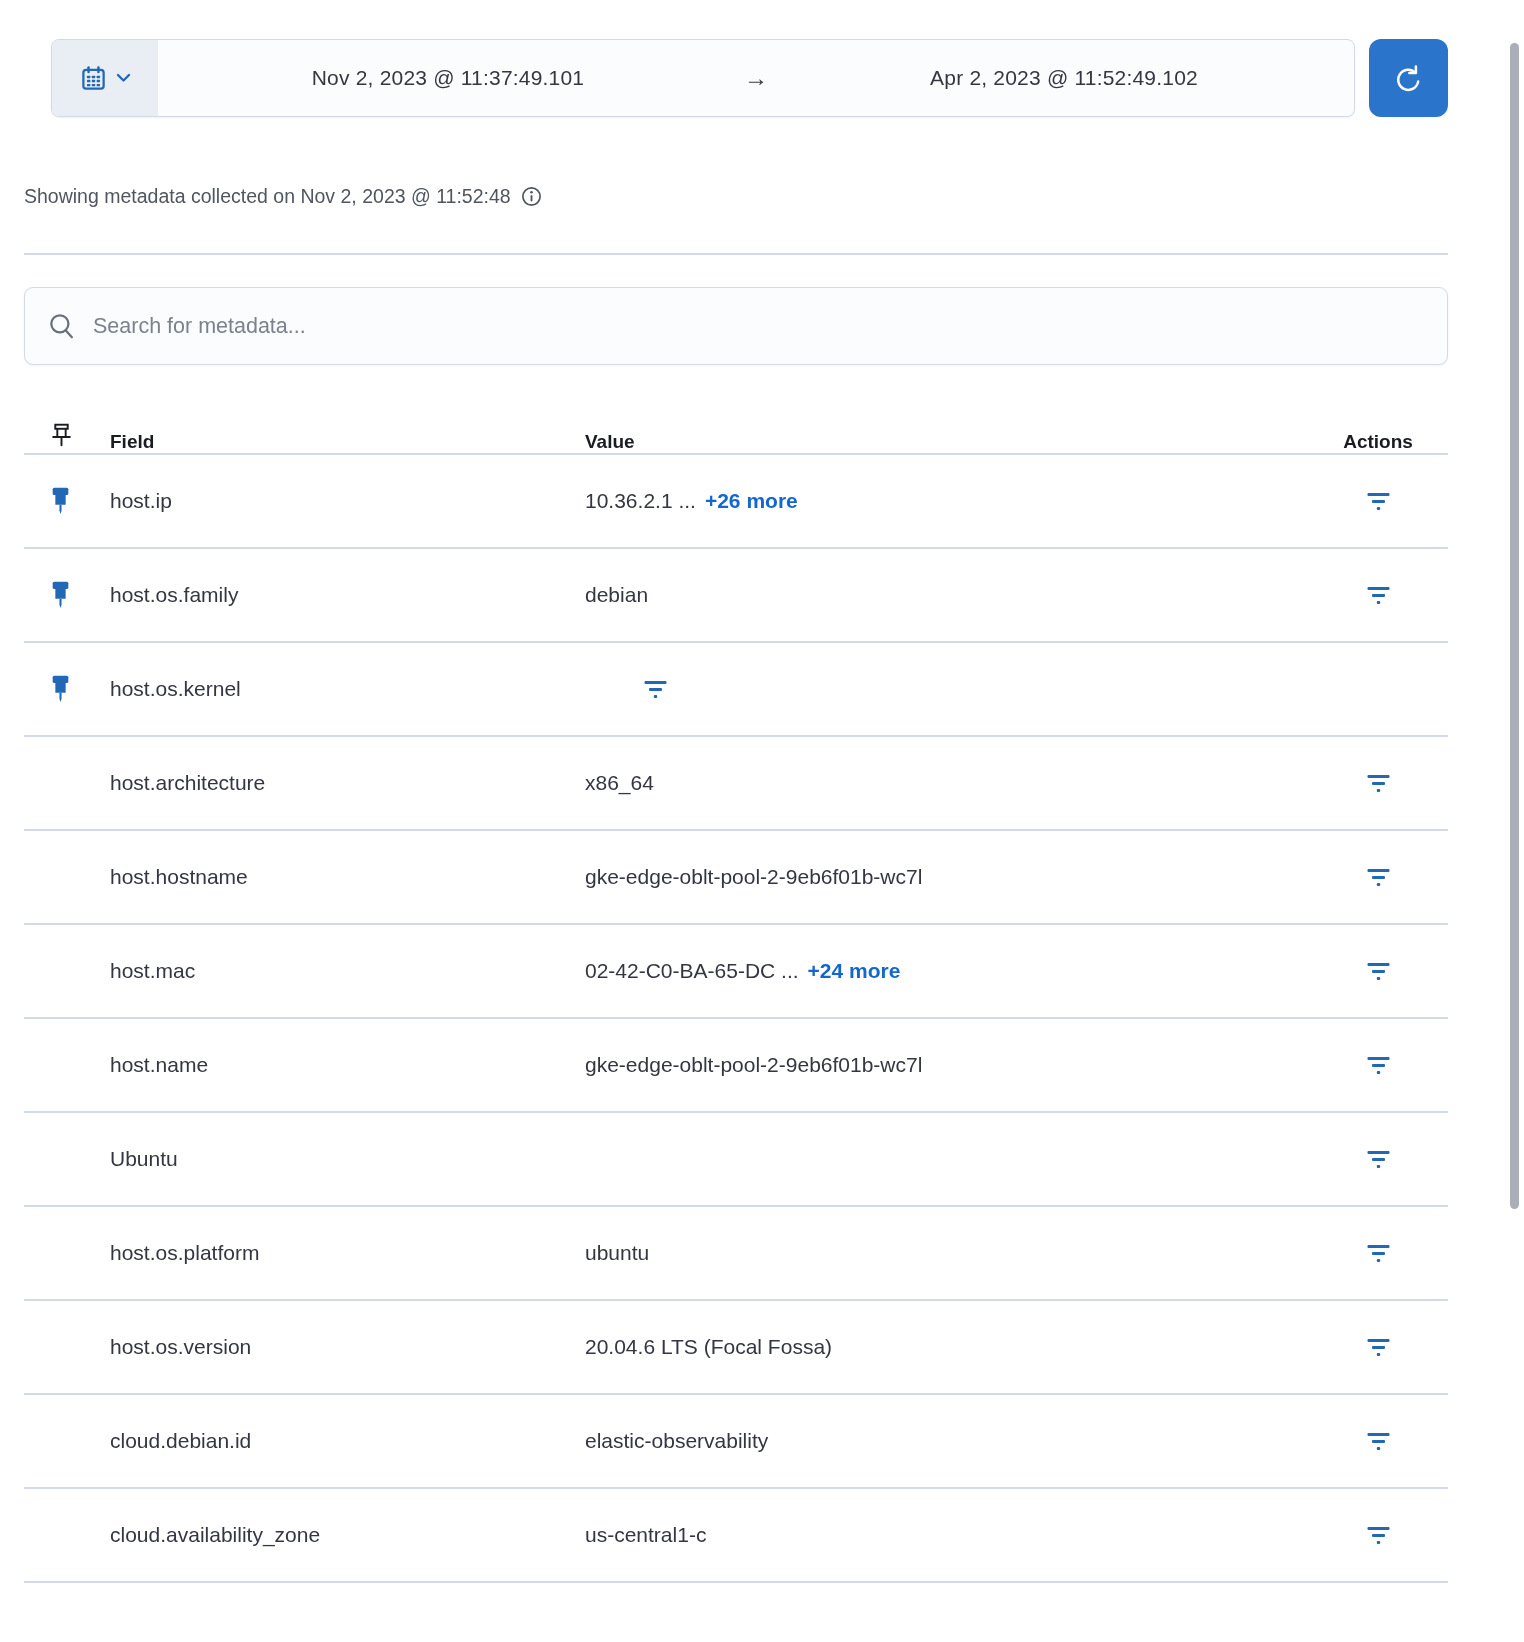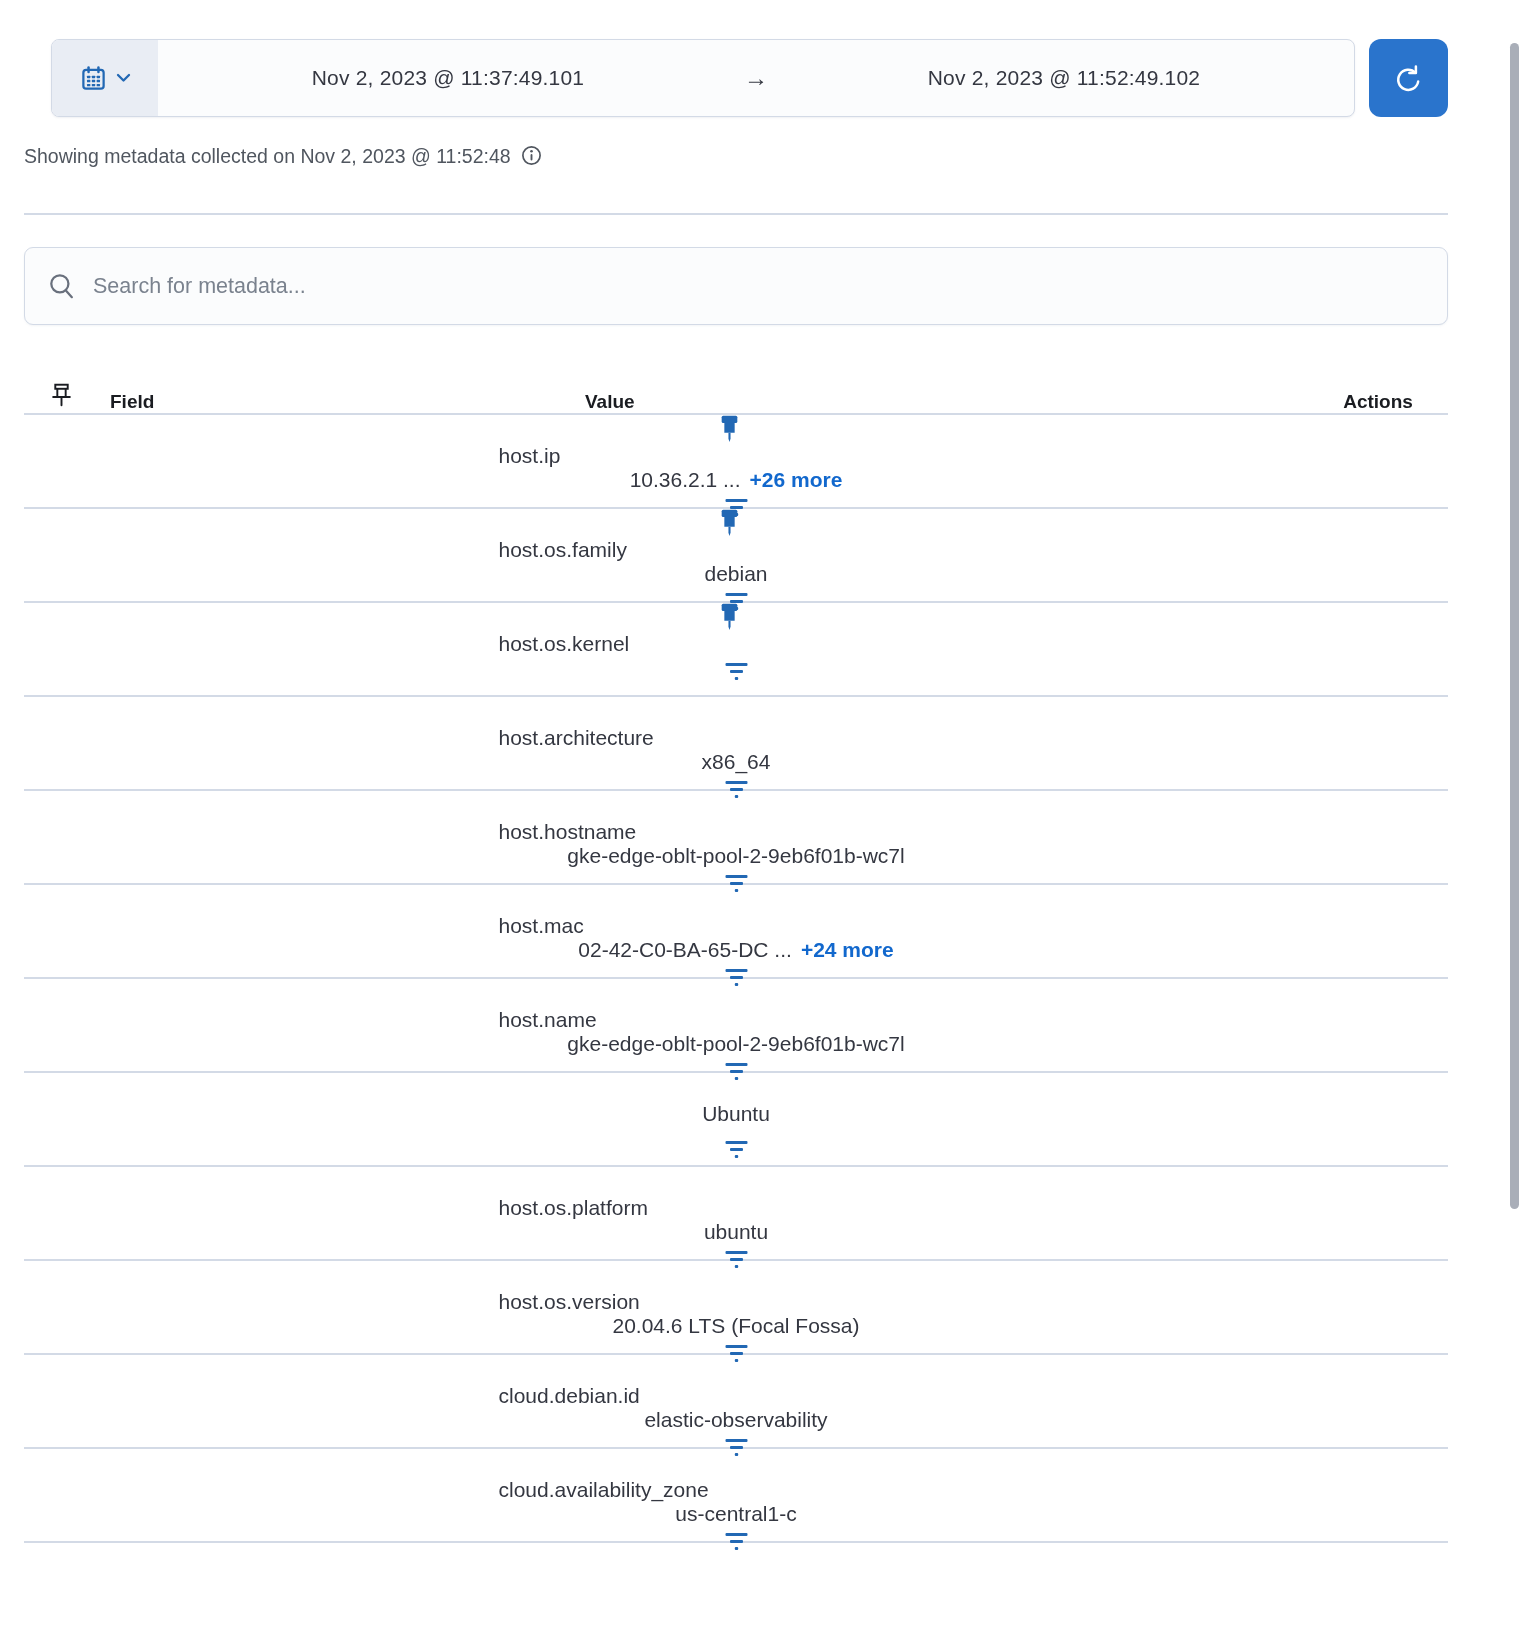--- a/index.html
+++ b/index.html
@@ -38,21 +38,21 @@
     padding: 0 6px; line-height: 1;
   }
   .refresh-btn {
     width: 79px; height: 78px; flex: none; border: none; cursor: pointer;
     background: var(--primary-button, #2a74cc); border-radius: 12px;
     display: flex; align-items: center; justify-content: center;
   }
 
   
   .status {
-    margin-top: 28px; display: flex; gap: 10px;
+    margin-top: 68px; display: flex; align-items: center; gap: 10px;
     font-size: 19.5px; color: var(--muted-text, #535a66);
   }
 
   .divider {
     border: none; border-top: 2px solid var(--divider, #d3dae6);
     margin-top: 45px;
   }
 
   
   .search-box {
@@ -70,21 +70,21 @@
 
   
   .table { margin-top: 34px; }
   .thead, .trow { display: flex; align-items: center; }
   .thead {
     height: 56px; border-bottom: 2px solid var(--divider, #d3dae6);
     font-size: 19px; font-weight: 700; color: var(--heading-text, #1a1c21); align-items: flex-end;
   }
   .trow {
     height: 94px; border-bottom: 2px solid var(--divider, #d3dae6);
-    font-size: 21px; color: var(--text, #343741); flex-direction: column;
+    font-size: 21px; color: var(--text, #343741);
   }
   .col-pin   { width: 86px; flex: none; padding-left: 26px; display: flex; align-items: center; }
   .col-field { width: 475px; flex: none; }
   .col-value { flex: 1; display: flex; align-items: baseline; gap: 9px; }
   .col-actions { width: 140px; flex: none; display: flex; justify-content: center; }
   .more-link {
     color: var(--link-blue, #1268cd); font-weight: 700; text-decoration: none; cursor: pointer;
   }
   .filter-btn {
     border: none; background: transparent; cursor: pointer;
@@ -128,21 +128,21 @@
             </svg>
           </span>
           <span>
             <svg width="15" height="10" viewBox="0 0 15 10">
               <path d="M2 2 L7.5 7.5 L13 2" fill="none" stroke="#2268b4" stroke-width="2.3" stroke-linecap="round" stroke-linejoin="round"></path>
             </svg>
           </span>
         </button>
         <button class="date-field">Nov 2, 2023 @ 11:37:49.101</button>
         <span class="range-arrow">→</span>
-        <button class="date-field">Nov 2, 2023 @ 11:52:49.102</button>
+        <button class="date-field">Apr 2, 2023 @ 11:52:49.102</button>
       </div>
       <button class="refresh-btn">
         <span>
           <svg width="31" height="31" viewBox="0 0 26 26">
             <g fill="none" stroke="#ffffff" stroke-width="2.1" stroke-linecap="round" stroke-linejoin="round">
               <path d="M18.8 8.2 A 8.4 8.4 0 1 0 21.1 15.6"></path>
               <path d="M19.2 2.9 L19.2 8.4 L13.7 8.4"></path>
             </g>
           </svg>
         </span>

